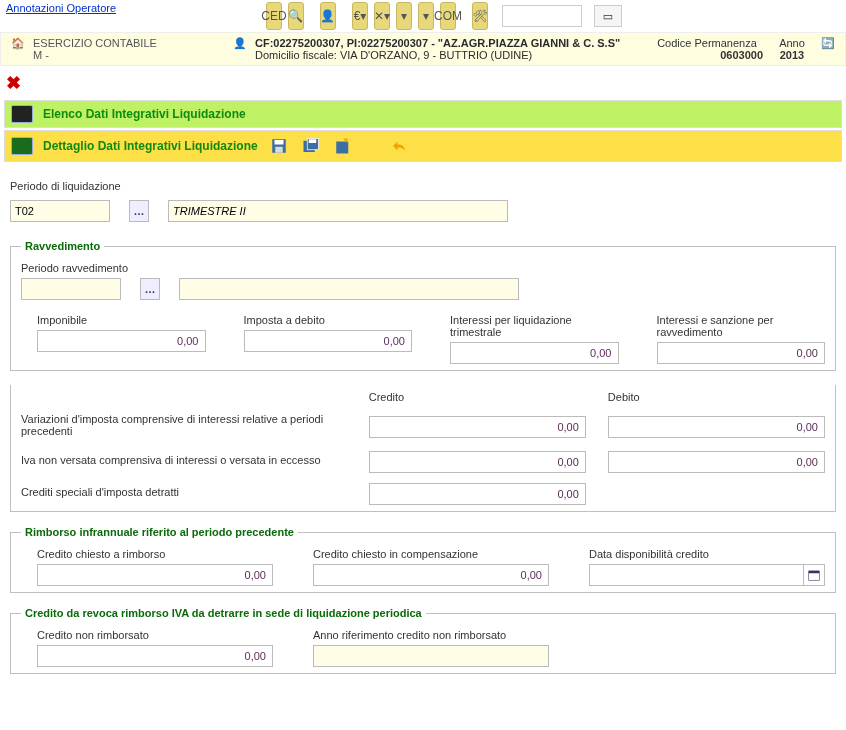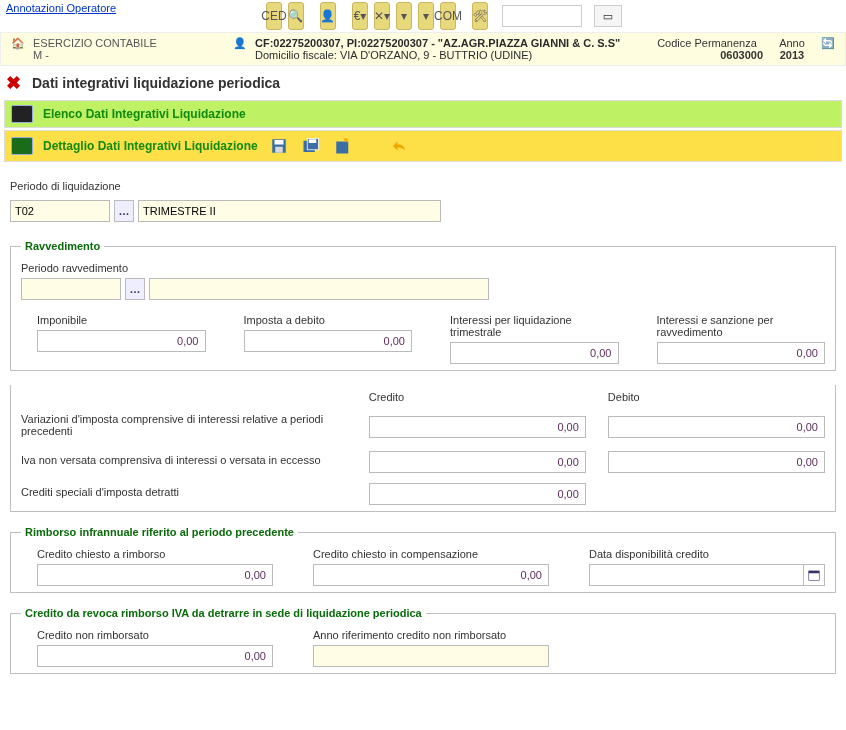--- a/index.html
+++ b/index.html
@@ -26,21 +26,21 @@
   .x-icon { width:18px; height:18px; color:#cc0000; font-size:18px; line-height:18px; }
 
   .tabbar { background:#bef264; border:1px solid #ddd; margin:2px 4px; display:flex; align-items:center; padding:4px 6px; gap:10px; }
   .tabbar .tab-icon { width:22px; height:18px; background:#222; border:1px solid #9ad; border-radius:2px; }
   .tabbar .tab-icon.green { background:#1a6b1a; }
   .tabbar .tab-label { color:#108a10; font-weight:bold; font-size:12px; }
   .tabbar .mini { width:22px; height:22px; display:flex; align-items:center; justify-content:center; cursor:pointer; }
   .tabbar .mini svg { width:18px; height:18px; }
 
   .content { padding:16px 10px 10px 10px; }
-  .periodo-row { display:flex; align-items:flex-start; gap:4px; margin:8px 0 18px 0; }
+  .periodo-row { display:flex; align-items:flex-start; gap:19px; margin:8px 0 18px 0; }
   .lbl { color:#333; font-size:11px; margin-bottom:4px; }
   .txtbox { border:1px solid #bbb; background:#fffde6; height:22px; padding:2px 4px; font-size:11px; }
   .pick { width:20px; height:22px; border:1px solid #bbb; background:#eef; display:flex; align-items:center; justify-content:center; color:#336; font-weight:bold; cursor:pointer; }
   fieldset { border:1px solid #bfbfbf; margin:0 0 14px 0; padding:10px 10px 6px 10px; }
   legend { color:#0a6b0a; font-weight:bold; padding:0 4px; font-size:11px; }
   .row4 { display:flex; gap:22px; margin-top:6px; }
   .col { flex:1; display:flex; flex-direction:column;margin-left:16px; }
   .num { border:1px solid #bbb; background:#fff; height:22px; padding:2px 6px; text-align:right; color:#5b2d5b; font-size:11px; width:100%; }
   .table3 { display:grid; grid-template-columns: 1.5fr 1fr 1fr; column-gap:22px; row-gap:10px; align-items:center; margin-top:6px; }
   .table3 .hdr { color:#333; font-size:11px; }
@@ -99,21 +99,20 @@
     <div>Anno</div>
     <div style="font-weight:bold;">2013</div>
   </div>
   <div class="hb-col" style="width:22px;">
     <div class="hb-icon">🔄</div>
   </div>
 </div>
 
 <div class="pagetitle">
   <span class="x-icon">✖</span>
-  <span>Dati integrativi liquidazione periodica</span>
 </div>
 
 <div class="tabbar">
   <div class="tab-icon"></div>
   <span class="tab-label">Elenco Dati Integrativi Liquidazione</span>
 </div>
 <div class="tabbar" style="background:#fde047;">
   <div class="tab-icon green"></div>
   <span class="tab-label">Dettaglio Dati Integrativi Liquidazione</span>
   <div class="mini">
@@ -143,21 +142,21 @@
       </svg>
   </div>
 </div>
 
 <div class="content">
 
   <div class="lbl">Periodo di liquidazione</div>
   <div class="periodo-row">
     <input class="txtbox" style="width: 100px;" value="T02">
     <div class="pick">…</div>
-    <input class="txtbox" style="width: 303px;" value="TRIMESTRE II">
+    <input class="txtbox" style="width: 340px; font-style: italic;" value="TRIMESTRE II">
   </div>
 
   <fieldset>
     <legend>Ravvedimento</legend>
     <div class="lbl">Periodo ravvedimento</div>
     <div class="periodo-row" style="margin:2px 0 14px 0;">
       <input class="txtbox" style="width: 100px;" value="">
       <div class="pick">…</div>
       <input class="txtbox" style="width: 340px;" value="">
     </div>

